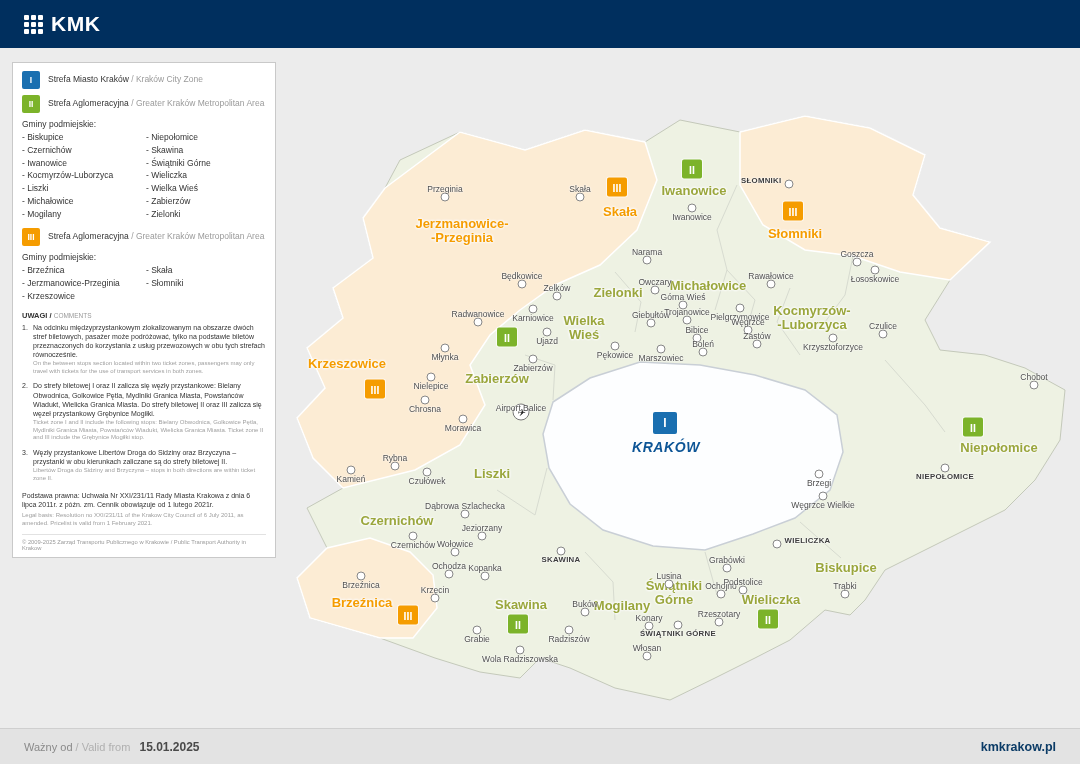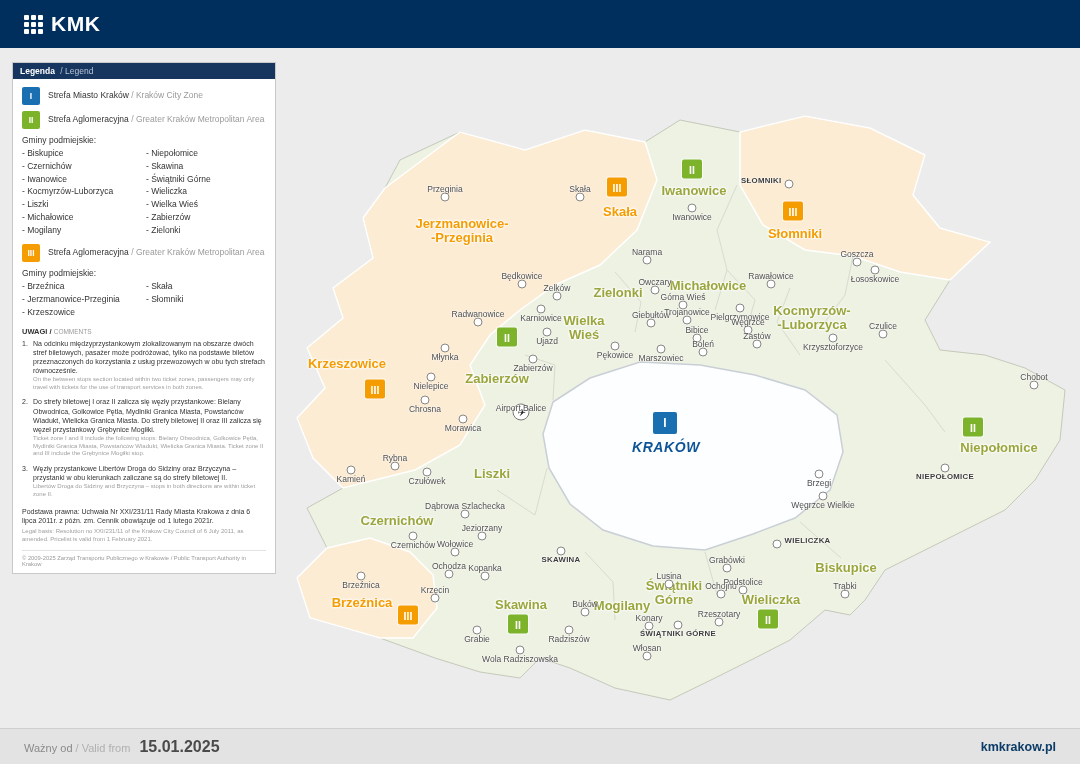--- a/index.html
+++ b/index.html
@@ -14,21 +14,21 @@
   .logo { display:flex; align-items:center; gap:8px; }
   .logo-grid { display:grid; grid-template-columns:repeat(3,5px); grid-auto-rows:5px; gap:2px; }
   .logo-grid i { width:5px; height:5px; background:#fff; border-radius:1px; display:block; }
   .logo-text { color:#fff; font-weight:bold; font-size:21px; letter-spacing:.5px; }
 
   
   .botbar { position:absolute; bottom:0; left:0; width:1080px; height:36px; background:#e3e3e3; border-top:1px solid #cfcfcf; display:flex; align-items:center; justify-content:space-between; padding:0 24px; }
   .valid { font-size:11px; color:#9a9a9a; }
   .valid .v-pl { color:#8a8a8a; }
   .valid .v-en { color:#b0b0b0; }
-  .valid .v-date { color:#4a4a4a; font-weight:bold; font-size:16px; margin-left:6px; }
+  .valid .v-date { color:#4a4a4a; font-weight:bold; font-size:12px; margin-left:6px; }
   .site { font-size:12.5px; font-weight:bold; color:#0b3b66; text-decoration:none; cursor:pointer;padding-left:24px; }
 
   
   .legend { position:absolute; left:12px; top:62px; width:264px; background:#fff; border:1px solid #c9c9c9; font-size:8.5px; color:#444; }
   .legend-head { background:#16365f; color:#fff; font-size:8.5px; padding:3px 7px; }
   .legend-head .lh-pl { font-weight:bold; }
   .legend-head .lh-en { color:#b9c4d6; margin-left:3px; }
   .legend-body { padding:8px 9px 6px 9px; }
   .lz { display:flex; gap:8px; align-items:flex-start; margin-bottom:6px; }
   .lbadge { width:18px; height:18px; border-radius:2px; color:#fff; font-weight:bold; font-size:8.5px; display:flex; align-items:center; justify-content:center; flex:0 0 auto; }
@@ -93,24 +93,20 @@
           <i></i>
           <i></i>
           <i></i>
           <i></i>
       </div>
       <span class="logo-text">KMK</span>
     </div>
   </header>
 
   <aside class="legend">
-    <div class="legend-head">
-      <span class="lh-pl">Legenda</span>
-      <span class="lh-en">/ Legend</span>
-    </div>
     <div class="legend-body">
 
       <div class="lz">
         <span class="lbadge b1">I</span>
         <div class="lz-name">
           <span class="pl">Strefa Miasto Kraków</span>
           <span class="en">/ Kraków City Zone</span>
         </div>
       </div>
 
@@ -391,21 +387,21 @@
         <div class="town a" style="left: 272px; top: 236px;">
           <i class="dot"></i>
           <span class="lbl">Zelków</span>
         </div>
 
         <div class="town a" style="left: 237px; top: 224px; text-decoration: underline;">
           <i class="dot"></i>
           <span class="lbl">Będkowice</span>
         </div>
 
-        <div class="town b" style="left: 256px; top: 249px; text-align: right;">
+        <div class="town b" style="left: 248px; top: 249px; text-align: right;">
           <i class="dot"></i>
           <span class="lbl">Karniowice</span>
         </div>
 
         <div class="town a" style="left: 193px; top: 262px;">
           <i class="dot"></i>
           <span class="lbl">Radwanowice</span>
         </div>
 
         <div class="town a" style="left: 398px; top: 245px;">

